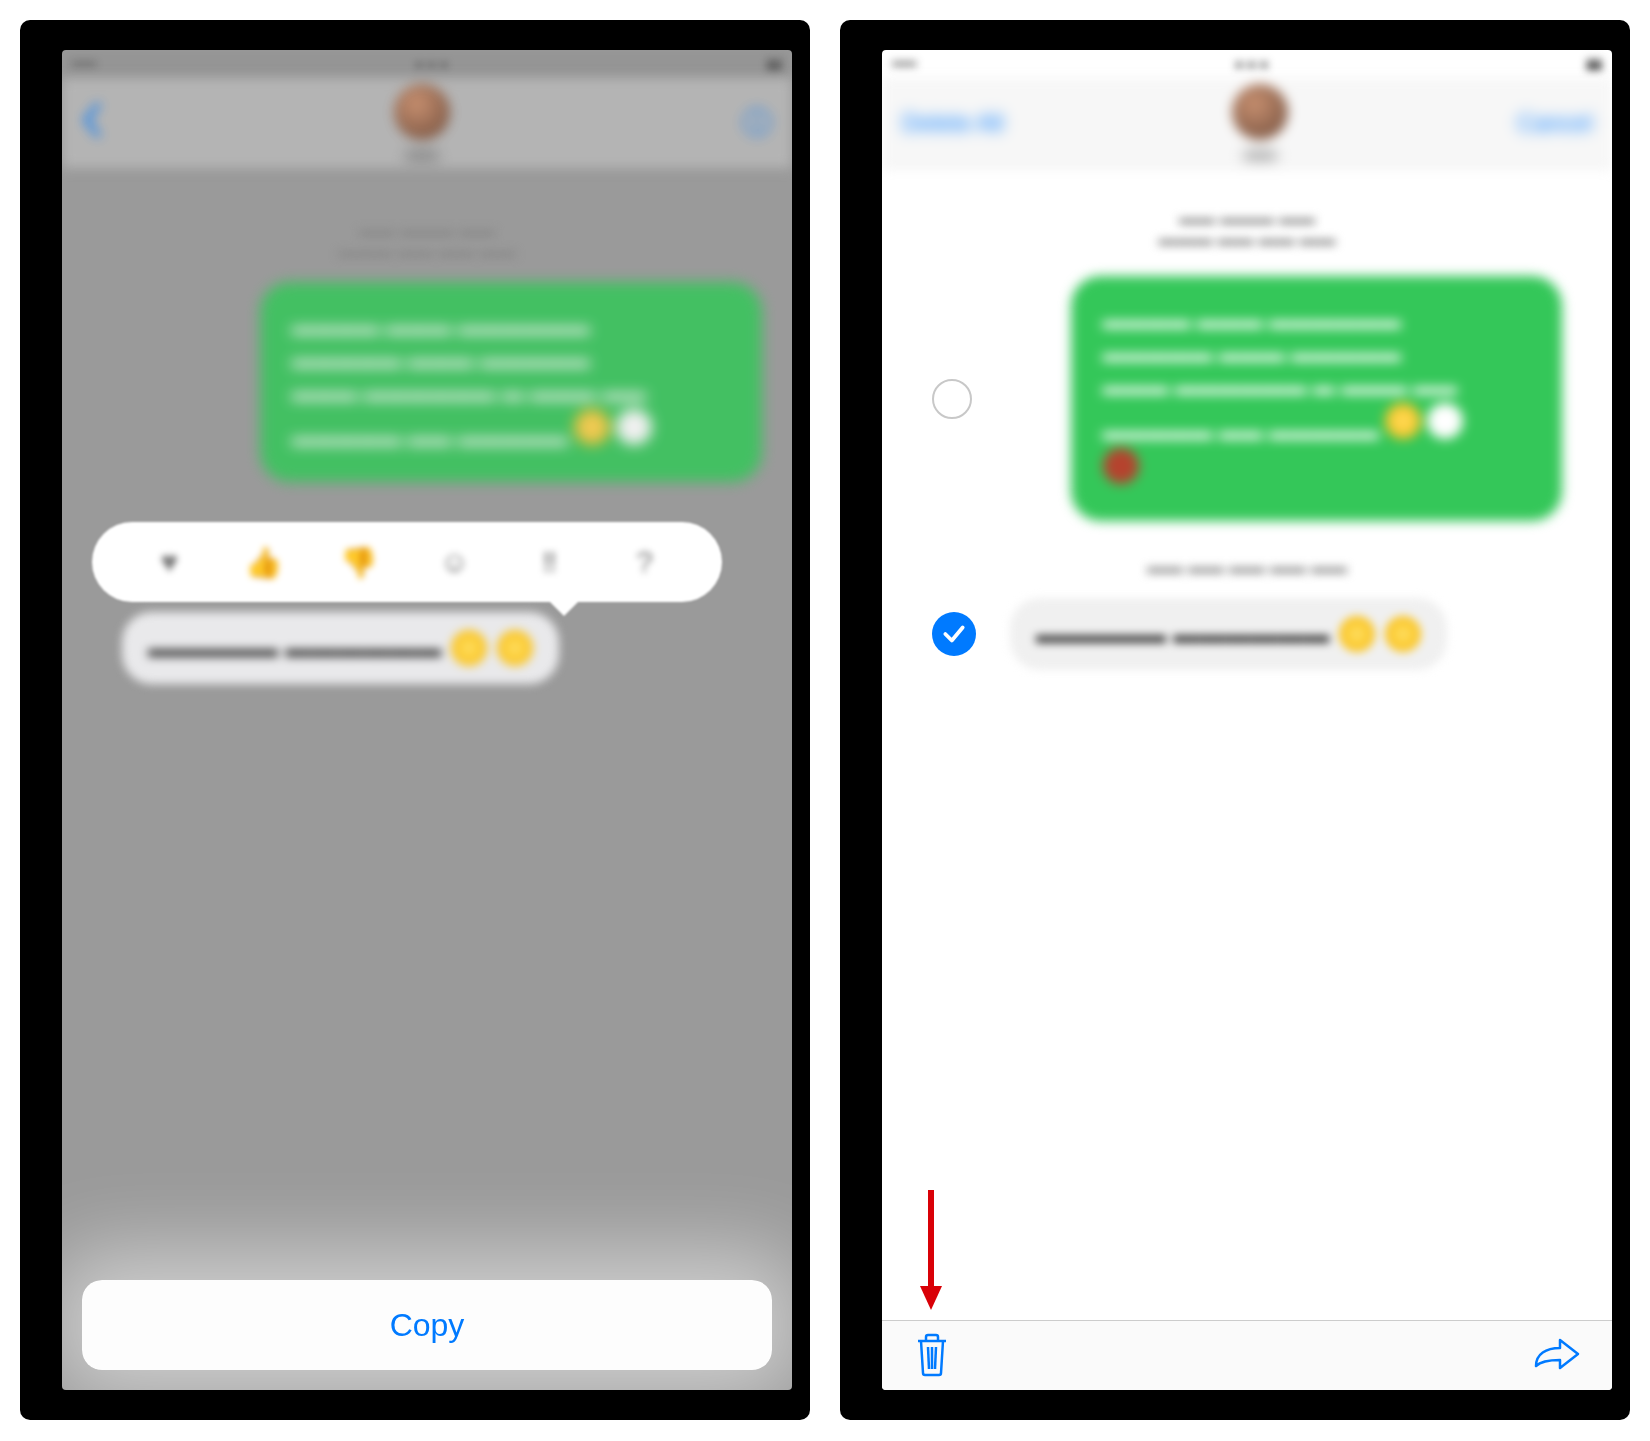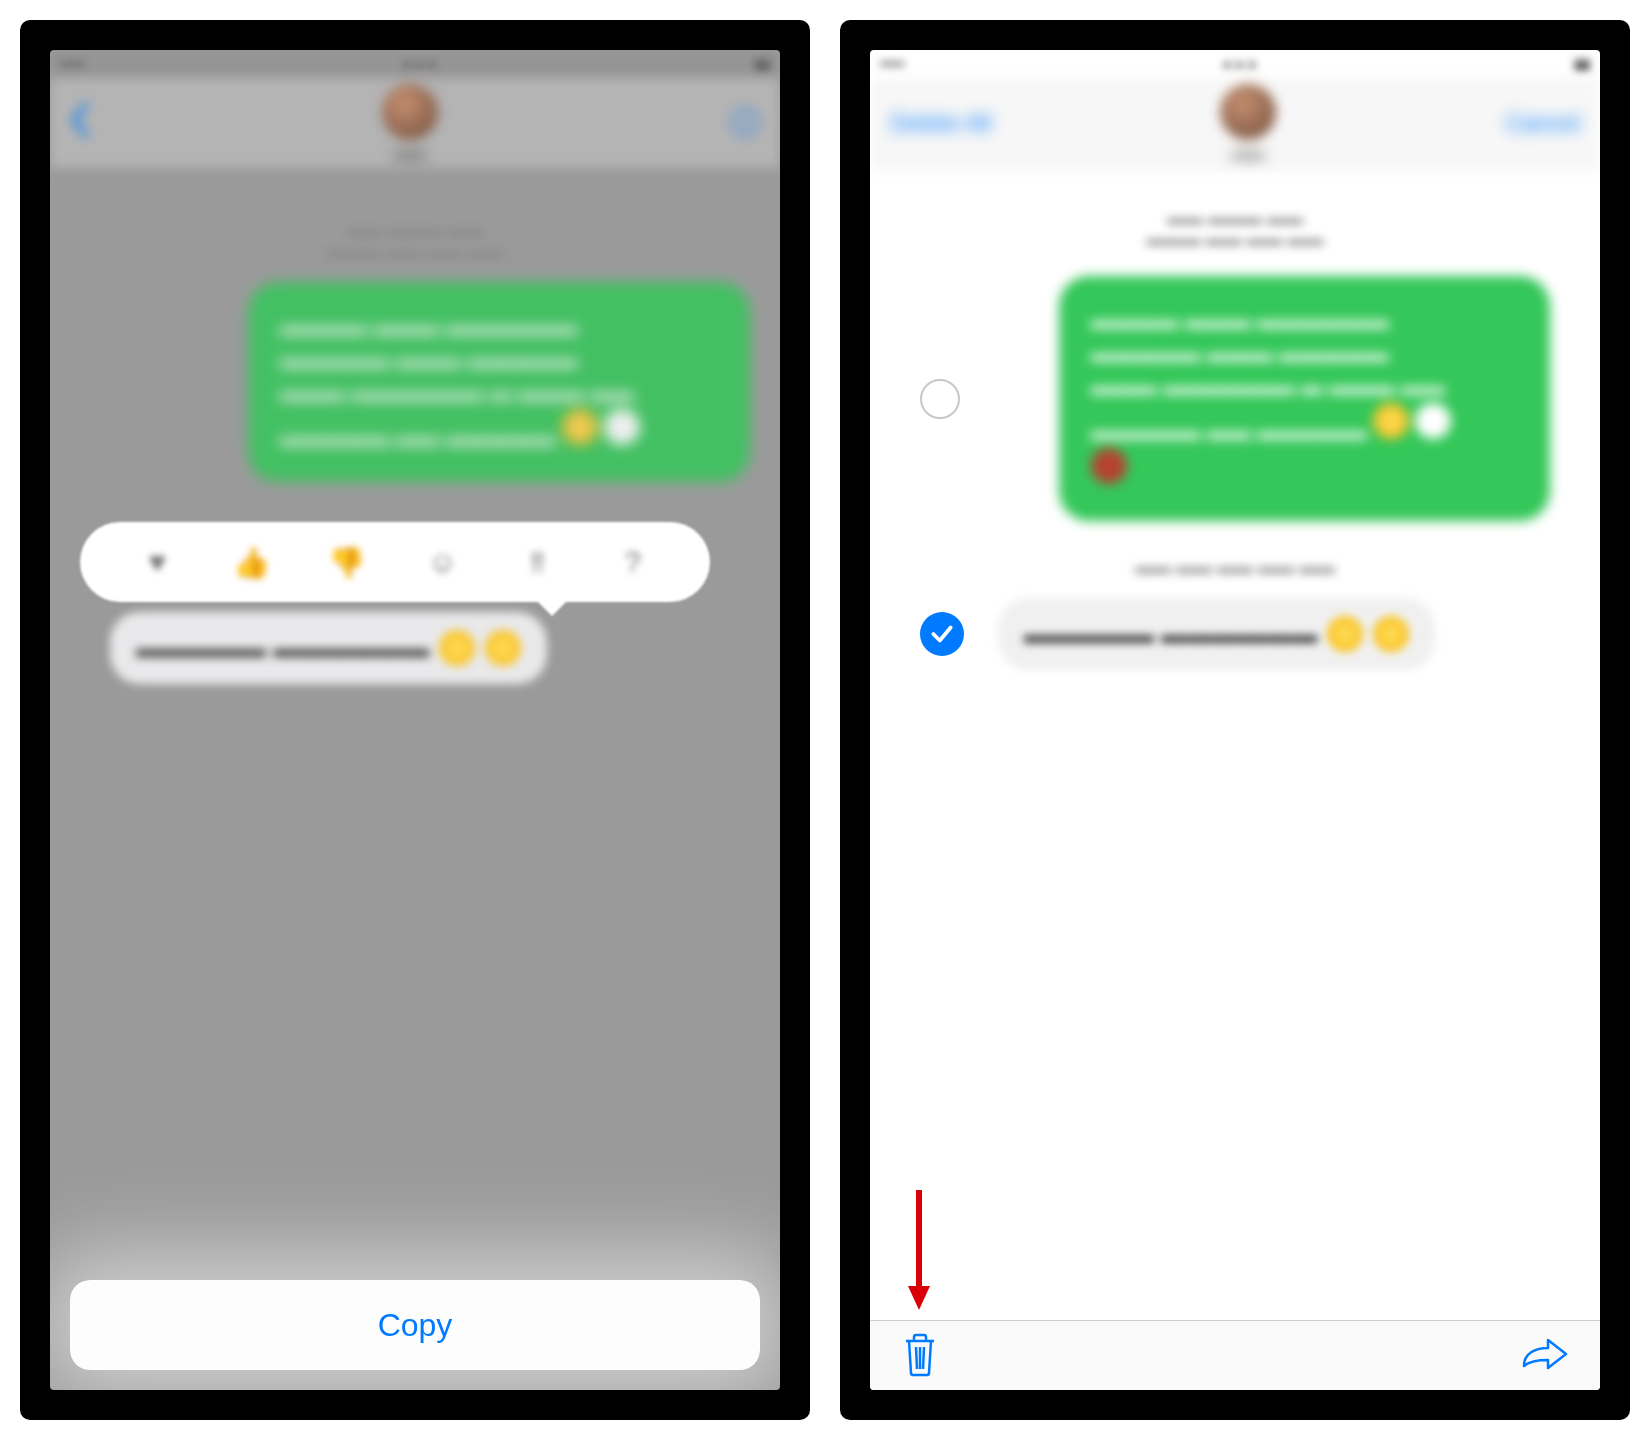--- a/index.html
+++ b/index.html
@@ -18,20 +18,21 @@
     border-radius: 10px;
     padding: 30px;
     position: relative;
   }
   .phone-screen {
     width: 100%;
     height: 100%;
     position: relative;
     overflow: hidden;
     border-radius: 4px;
+    margin-left: 12px;
   }
   
   .screen-left { background: #9a9a9a; }
   .status-bar {
     height: 28px;
     display: flex;
     justify-content: space-between;
     align-items: center;
     padding: 0 10px;
     filter: blur(4px);

